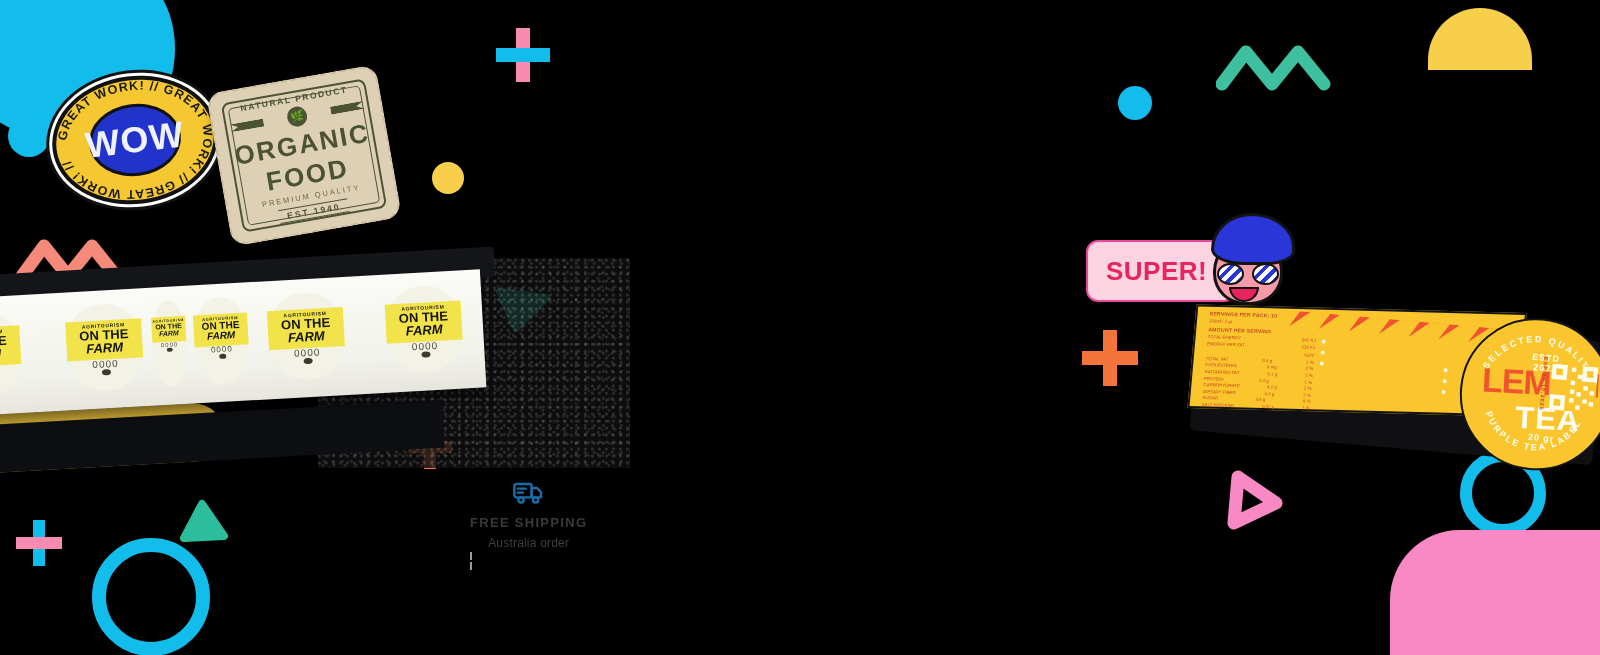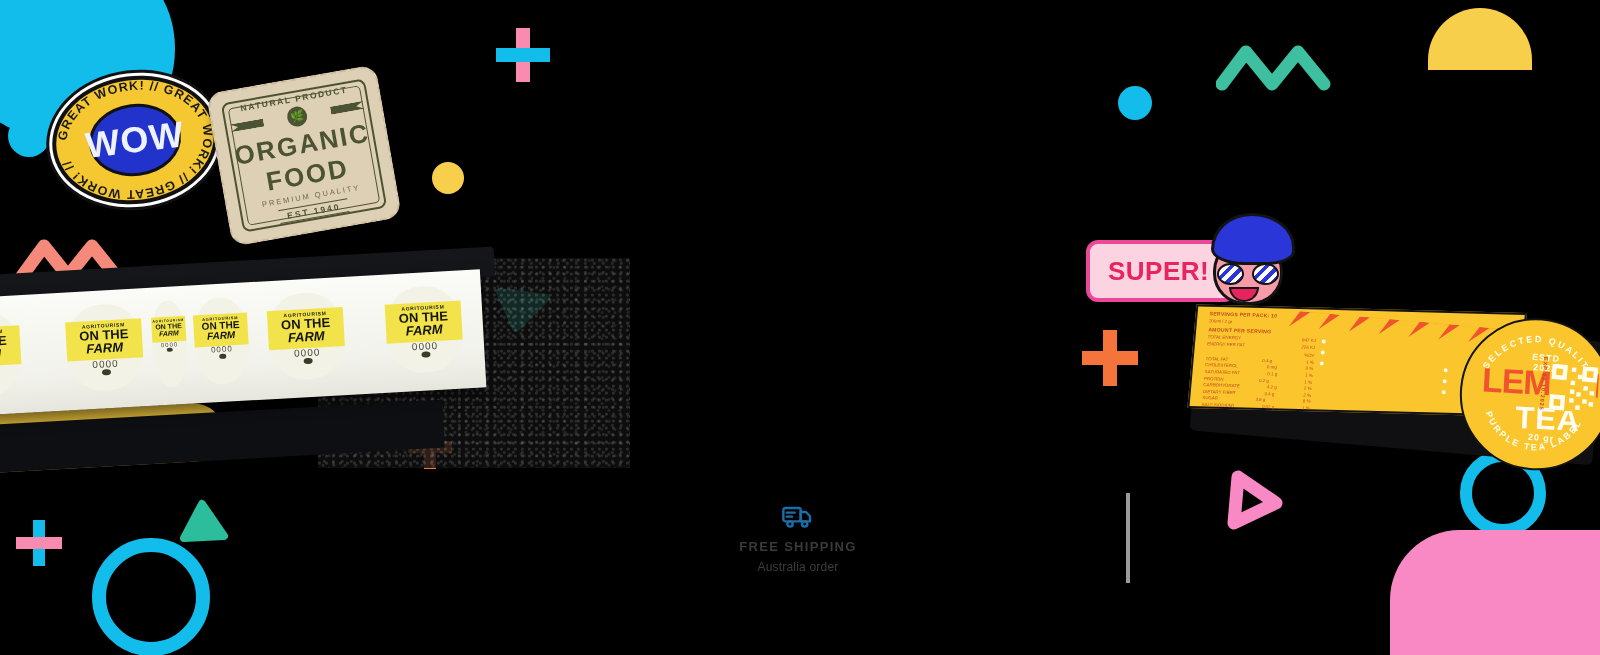--- a/index.html
+++ b/index.html
@@ -91,21 +91,21 @@
            radial-gradient(circle at 20% 30%, rgba(255,255,255,.16) 0 1px, transparent 2px),
            radial-gradient(circle at 70% 60%, rgba(255,255,255,.14) 0 1px, transparent 2px),
            radial-gradient(circle at 45% 85%, rgba(255,255,255,.12) 0 1px, transparent 2px),
            radial-gradient(circle at 85% 20%, rgba(255,255,255,.10) 0 1px, transparent 2px),
            #101010;
          background-size:7px 7px,9px 9px,11px 11px,13px 13px,100% 100%;
          opacity:.85;filter:blur(.2px);}
 
   
   .super{position:absolute;left:1086px;top:240px;width:150px;height:62px;
-         background:#fbd3e1;border-radius:12px;border:4px solid #ec4899;
+         background:#fbd3e1;border-radius:12px;border:2px solid #ec4899;
          display:flex;align-items:center;box-sizing:border-box;
          box-shadow:3px 4px 0 rgba(0,0,0,.35);}
   .super span{color:#e8245f;font-size:26px;font-weight:bold;letter-spacing:.5px;
               margin-left:18px;}
   .face{position:absolute;left:1205px;top:215px;width:92px;height:92px;}
   .face .head{position:absolute;left:8px;top:22px;width:70px;height:68px;
               border-radius:50% 50% 46% 46%;background:#f79ba8;border:3px solid #131313;
               box-sizing:border-box;}
   .face .hair{position:absolute;left:6px;top:-2px;width:84px;height:52px;
               background:#2a36d8;border:3px solid #131313;box-sizing:border-box;
@@ -148,22 +148,22 @@
               font-size:4.4px;line-height:1.5;transform:skewY(-3deg);}
   .tea .nutri .hd{font-weight:bold;font-size:5.1px;letter-spacing:.25px;}
   .tea .nutri .row{display:flex;justify-content:space-between;}
   .tea .dots{position:absolute;top:34px;display:flex;flex-direction:column;gap:7px;}
   .tea .dots i{width:4px;height:4px;border-radius:50%;background:#fffdf0;display:block;}
   .tea .qr{position:absolute;right:6px;top:38px;width:46px;height:46px;}
   .tea .exp{position:absolute;right:56px;top:32px;font-size:5.5px;font-weight:bold;
             color:#c4471f;writing-mode:vertical-rl;letter-spacing:1px;}
 
   
-  .features{position:absolute;left:470px;top:489px;width:660px;height:95px;
-            display:flex;align-items:center;}
+  .features{position:absolute;left:470px;top:475px;width:660px;height:95px;
+            display:flex;align-items:flex-start;flex-direction:column;}
   .feat{flex:1;display:flex;flex-direction:column;align-items:center;gap:6px;}
   .feat .ico{width:34px;height:34px;display:flex;align-items:center;justify-content:center;}
   .feat .ttl{font-size:13px;font-weight:bold;color:#3a3a3a;letter-spacing:1.3px;}
   .feat .sub{font-size:12px;color:#3e3e3e;letter-spacing:.2px;}
   .divider{width:2px;height:90px;background:#9a9a9a;margin-top:2px;}
 </style>
 </head>
 <body>
 
 <div class="stage">

